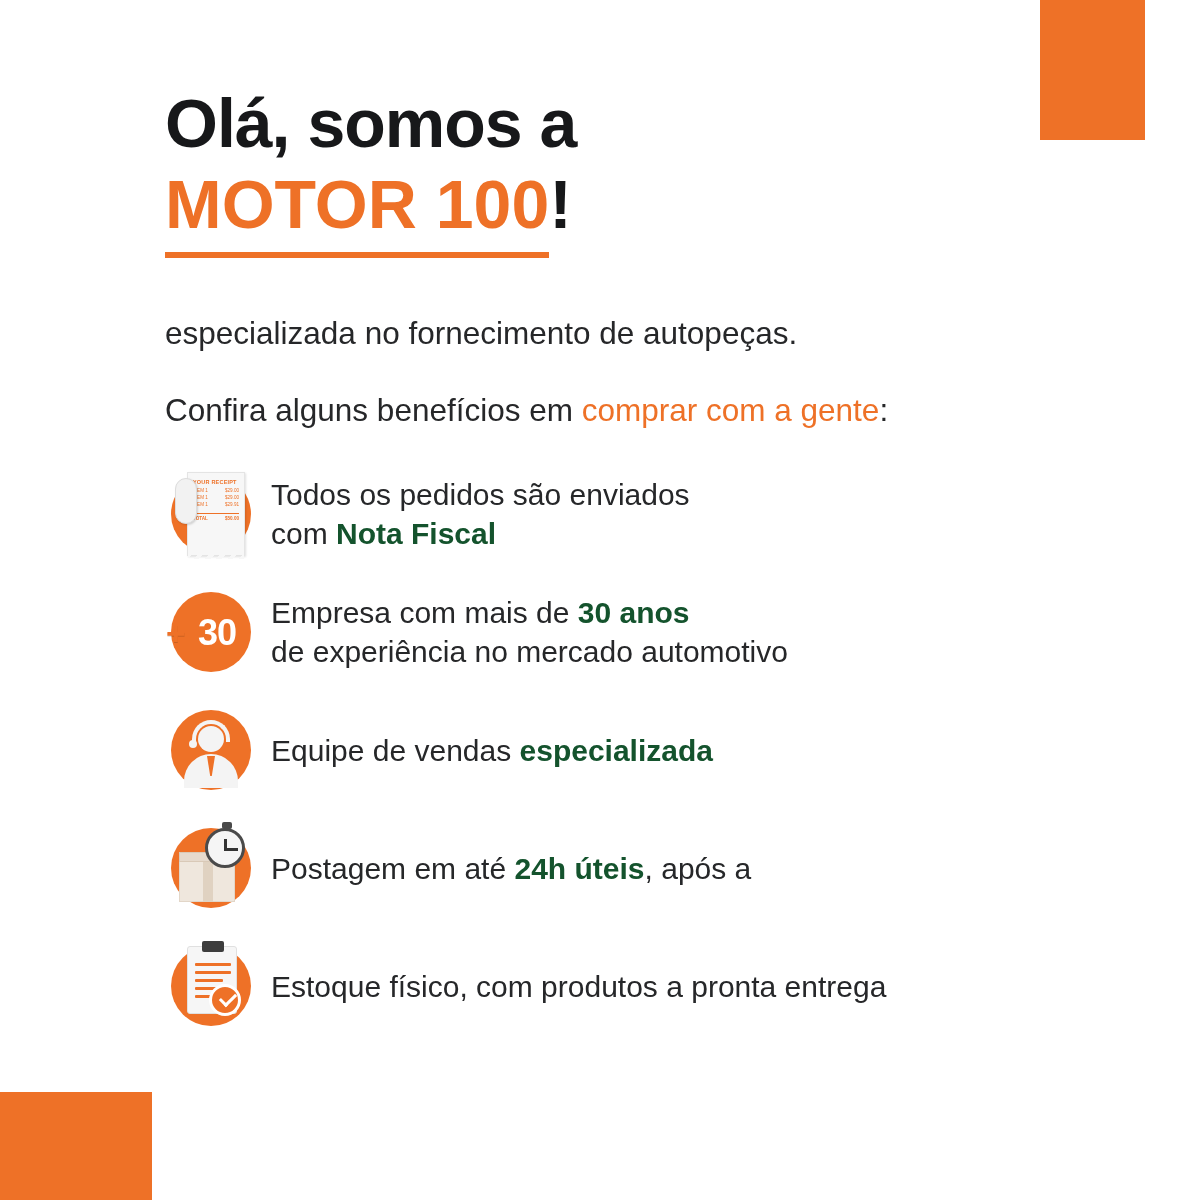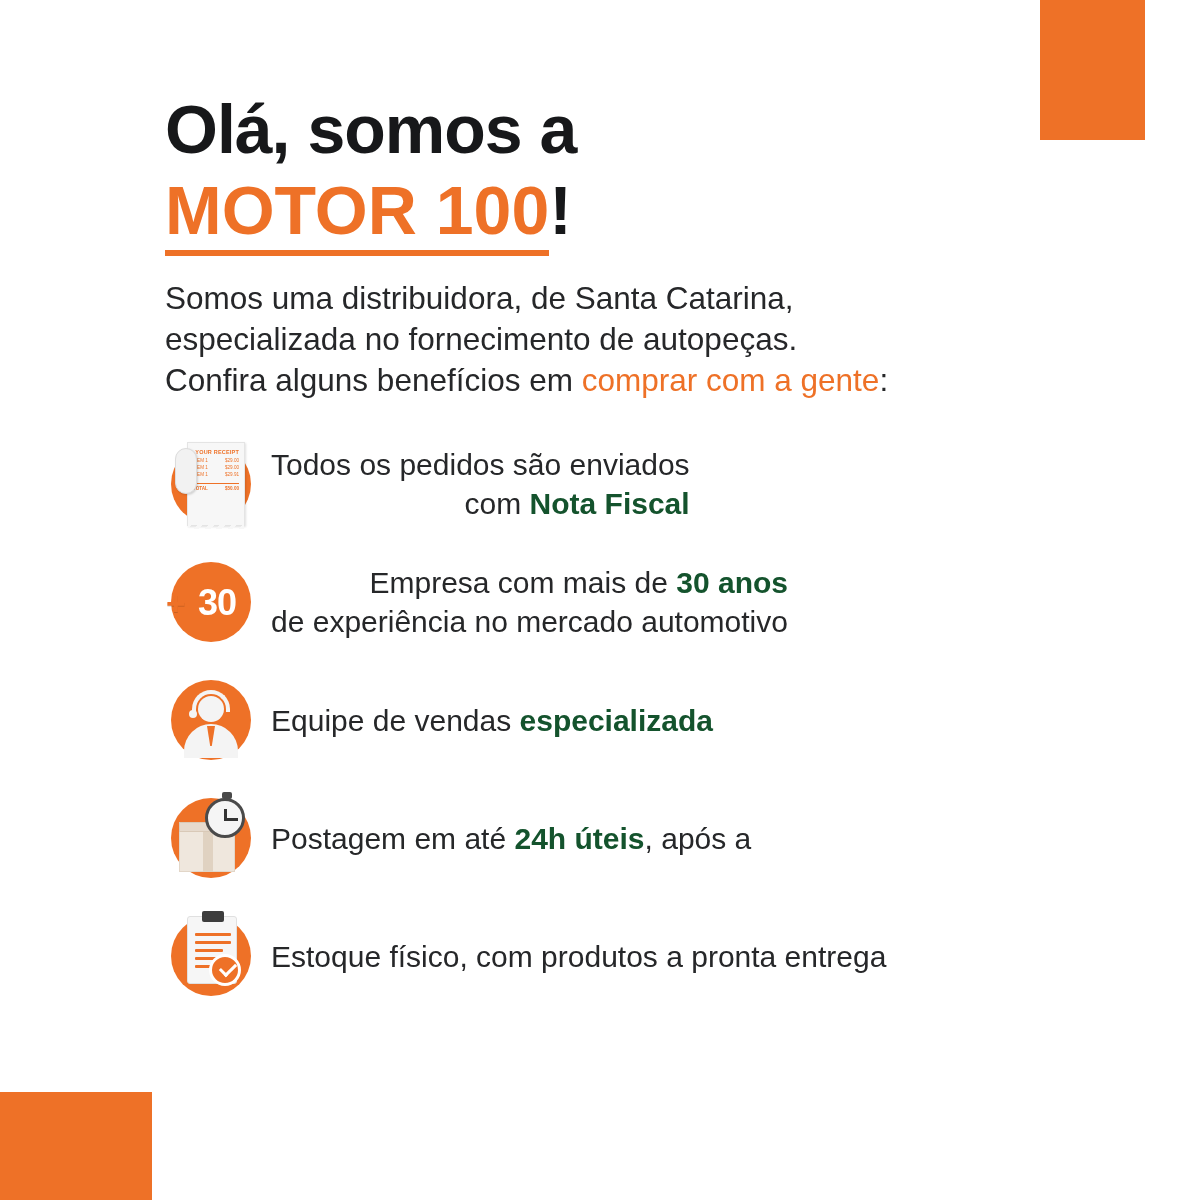--- a/index.html
+++ b/index.html
@@ -23,21 +23,21 @@
   }
   .corner-bl {
     position: absolute;
     left: 0; bottom: 0;
     width: 152px; height: 108px;
     background: #ee7127;
   }
 
   .content {
     position: absolute;
-    left: 165px; top: 92px;
+    left: 165px; top: 86px;
     width: 900px;
   }
 
   h1.title {
     font-size: 68px;
     line-height: 74px;
     font-weight: bold;
     color: #17181a;
     letter-spacing: -1px;
   }
@@ -46,48 +46,48 @@
     margin-top: 6px;
     font-size: 68px;
     line-height: 76px;
     font-weight: bold;
     letter-spacing: 0px;
     color: #17181a;
   }
   .brand-name {
     color: #ee7127;
     border-bottom: 6px solid #ee7127;
-    padding-bottom: 2px;
+    padding-bottom: 10px;
   }
   .brand-excl { color: #17181a; }
 
   p.lead {
     margin-top: 30px;
     font-size: 31.5px;
     line-height: 41px;
     color: #262729;
     font-weight: 400;
   }
   p.benefits-intro {
+    margin-top: 36px;
     font-size: 31.5px;
     line-height: 40px;
     color: #262729;
   }
   .hl-regular { color: #ee7127; }
 
   ul.benefits {
     list-style: none;
     margin-top: 36px;
   }
   ul.benefits li {
     display: flex;
     align-items: center;
     min-height: 96px;
     margin-bottom: 22px;
-    text-align: right;
   }
   .bicon {
     flex: 0 0 92px;
     width: 92px; height: 92px;
     position: relative;
     margin-right: 14px;
   }
   .btext {
     font-size: 30px;
     line-height: 39px;
@@ -265,21 +265,21 @@
 
   <div class="content">
 
     <h1 class="title">Olá, somos a</h1>
 
     <div class="brand-line">
       <span class="brand-name">MOTOR 100</span><span class="brand-excl">!</span>
     </div>
 
     <p class="lead">
-      <span>Somos uma distribuidora, de Santa Catarina,</span><br>
+      <br>
       <span>especializada no fornecimento de autopeças.</span>
     </p>
 
     <p class="benefits-intro">
       <span>Confira alguns benefícios em </span><span class="hl-regular">comprar com a gente</span><span>:</span>
     </p>
 
     <ul class="benefits">
 
       <li>

